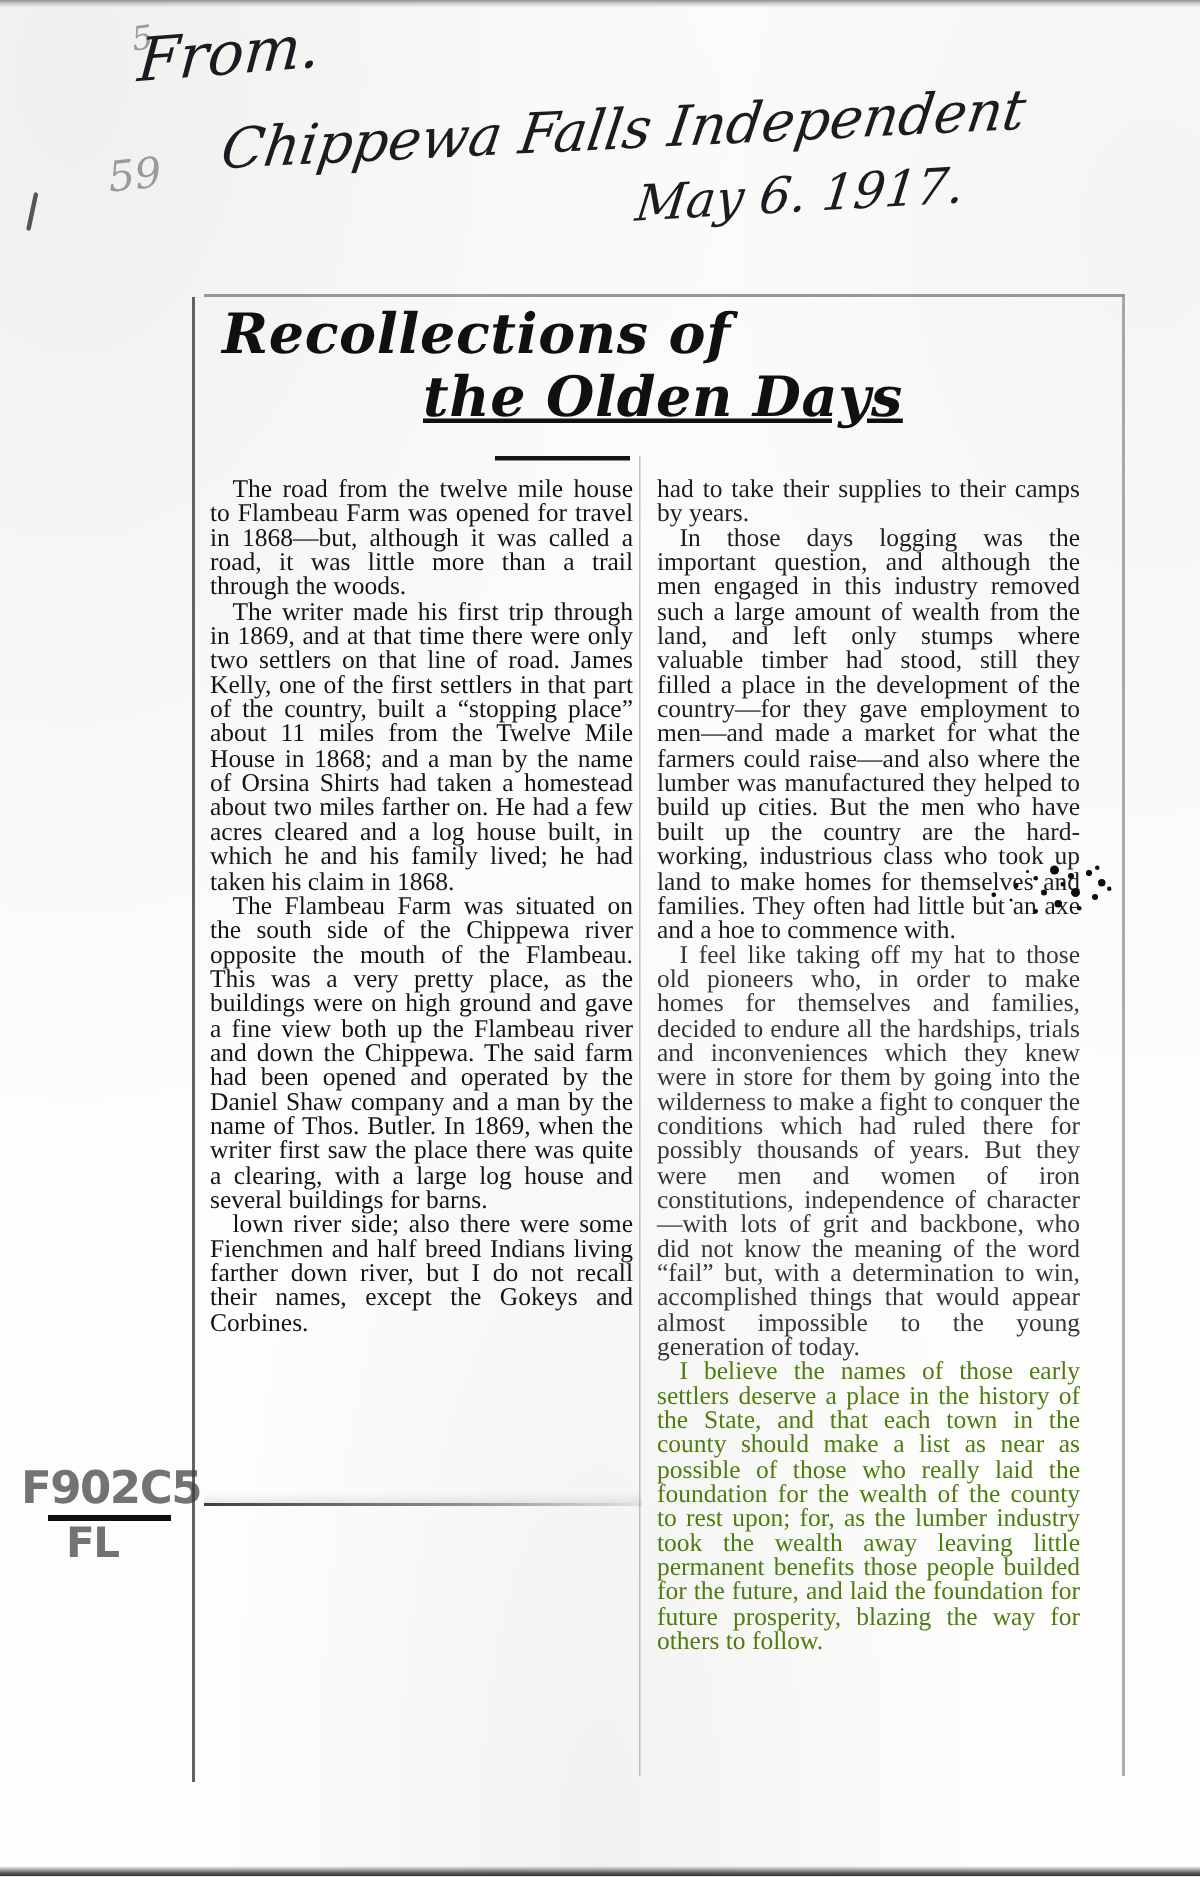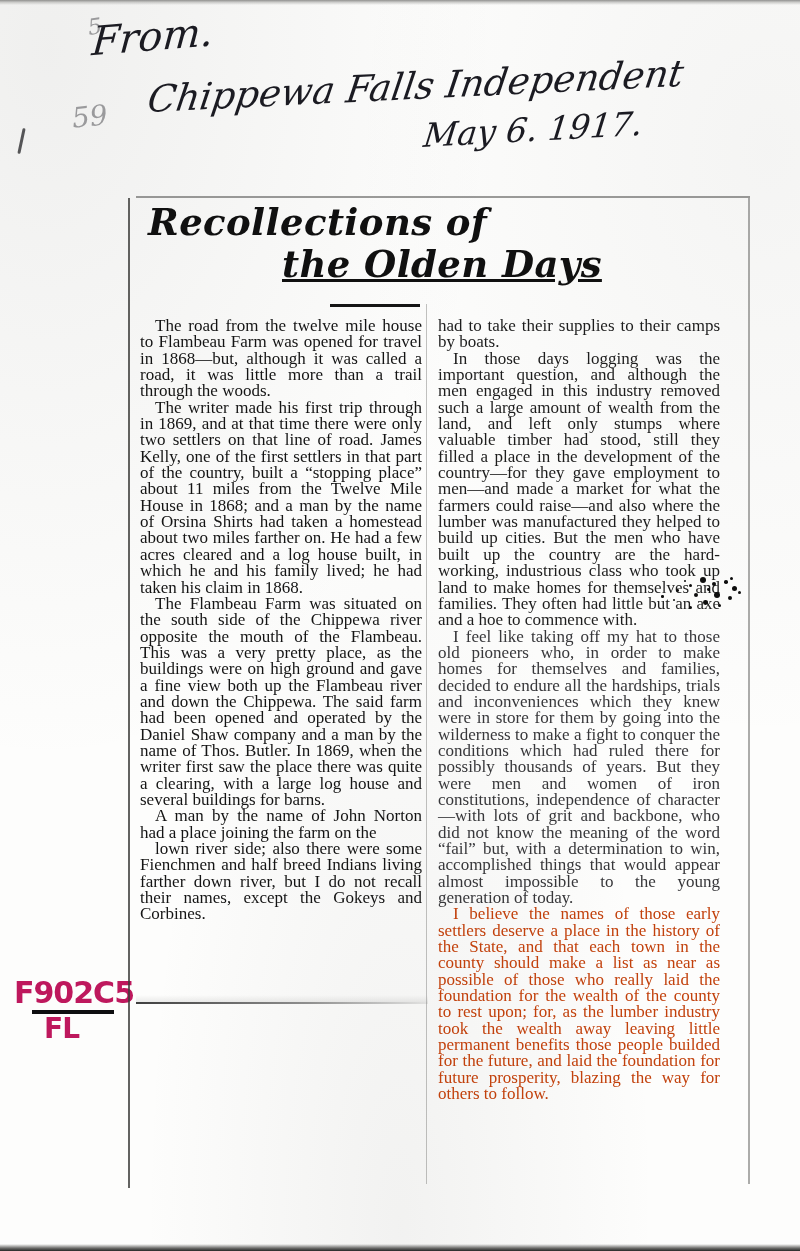--- a/index.html
+++ b/index.html
@@ -83,21 +83,21 @@
     border-radius: 2px;
     opacity: .85;
   }
 
   
   #callnum {
     position: absolute;
     left: 14px; top: 978px;
     font-family: "DejaVu Sans", sans-serif;
     font-weight: bold;
-    color: #be185d;
+    color: #737373;
     line-height: 1;
   }
   #callnum .cn-top { font-size: 30px; letter-spacing: -1px; display: block; }
   #callnum .cn-rule {
     display: block;
     width: 82px; height: 4px;
     background: #0e0e10;
     margin: 2px 0 1px 18px;
   }
   #callnum .cn-bot {
@@ -184,21 +184,21 @@
     margin: 0;
     text-indent: 15px;
     -webkit-hyphens: none;
     hyphens: none;
   }
   .col p.cont { text-indent: 0; }
 
   
   #col-right p.f1 { color: #1d1d1d; }
   #col-right p.f2 { color: #37373a; }
-  #col-right p.f4 { color: #c2410c; }
+  #col-right p.f4 { color: #4d7c0f; }
 
   
   #splice {
     position: absolute;
     left: 8px; top: 806px;
     width: 292px; height: 2px;
     background: linear-gradient(90deg, rgba(30,30,30,.85) 0%, rgba(60,60,60,.55) 60%, rgba(120,120,120,.15) 100%);
   }
   #splice-shadow {
     position: absolute;
@@ -248,26 +248,25 @@
     <div id="headline">
       <div class="hl-line" id="hl-line1">Recollections of</div>
       <div class="hl-line" id="hl-line2">the Olden Days</div>
     </div>
     <div id="hl-divider"></div>
 
     <div class="col" id="col-left">
       <p>The road from the twelve mile house to Flambeau Farm was opened for travel in 1868—but, although it was called a road, it was little more than a trail through the woods.</p>
       <p>The writer made his first trip through in 1869, and at that time there were only two settlers on that line of road. James Kelly, one of the first settlers in that part of the country, built a “stopping place” about 11 miles from the Twelve Mile House in 1868; and a man by the name of Orsina Shirts had taken a homestead about two miles farther on. He had a few acres cleared and a log house built, in which he and his family lived; he had taken his claim in 1868.</p>
       <p>The Flambeau Farm was situated on the south side of the Chippewa river opposite the mouth of the Flambeau. This was a very pretty place, as the buildings were on high ground and gave a fine view both up the Flambeau river and down the Chippewa. The said farm had been opened and operated by the Daniel Shaw company and a man by the name of Thos. Butler. In 1869, when the writer first saw the place there was quite a clearing, with a large log house and several buildings for barns.</p>
-      <p>A man by the name of John Norton had a place joining the farm on the</p>
       <p>lown river side; also there were some Fienchmen and half breed Indians living farther down river, but I do not recall their names, except the Gokeys and Corbines.</p>
     </div>
 
     <div class="col" id="col-right">
-      <p class="cont f1">had to take their supplies to their camps by boats.</p>
+      <p class="cont f1">had to take their supplies to their camps by years.</p>
       <p class="f1">In those days logging was the important question, and although the men engaged in this industry removed such a large amount of wealth from the land, and left only stumps where valuable timber had stood, still they filled a place in the development of the country—for they gave employment to men—and made a market for what the farmers could raise—and also where the lumber was manufactured they helped to build up cities. But the men who have built up the country are the hard-working, industrious class who took up land to make homes for themselves and families. They often had little but an axe and a hoe to commence with.</p>
       <p class="f2">I feel like taking off my hat to those old pioneers who, in order to make homes for themselves and families, decided to endure all the hardships, trials and inconveniences which they knew were in store for them by going into the wilderness to make a fight to conquer the conditions which had ruled there for possibly thousands of years. But they were men and women of iron constitutions, independence of character—with lots of grit and backbone, who did not know the meaning of the word “fail” but, with a determination to win, accomplished things that would appear almost impossible to the young generation of today.</p>
       <p class="f4">I believe the names of those early settlers deserve a place in the history of the State, and that each town in the county should make a list as near as possible of those who really laid the foundation for the wealth of the county to rest upon; for, as the lumber industry took the wealth away leaving little permanent benefits those people builded for the future, and laid the foundation for future prosperity, blazing the way for others to follow.</p>
     </div>
 
     <div id="splice-shadow"></div>
     <div id="splice"></div>
 
   <div class="spat" style="left: 572px; top: 381px; width: 6px; height: 6px;"></div>
       <div class="spat" style="left: 584px; top: 386px; width: 4.4px; height: 4.4px;"></div>

